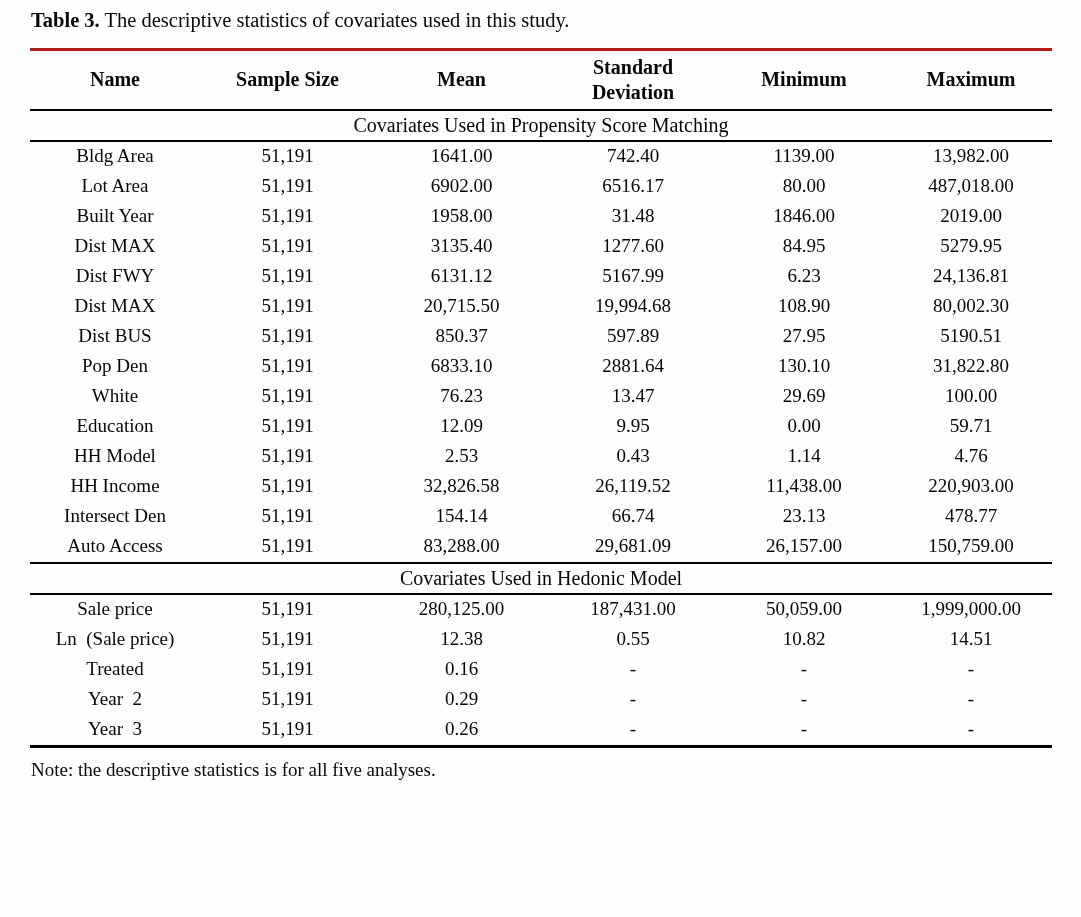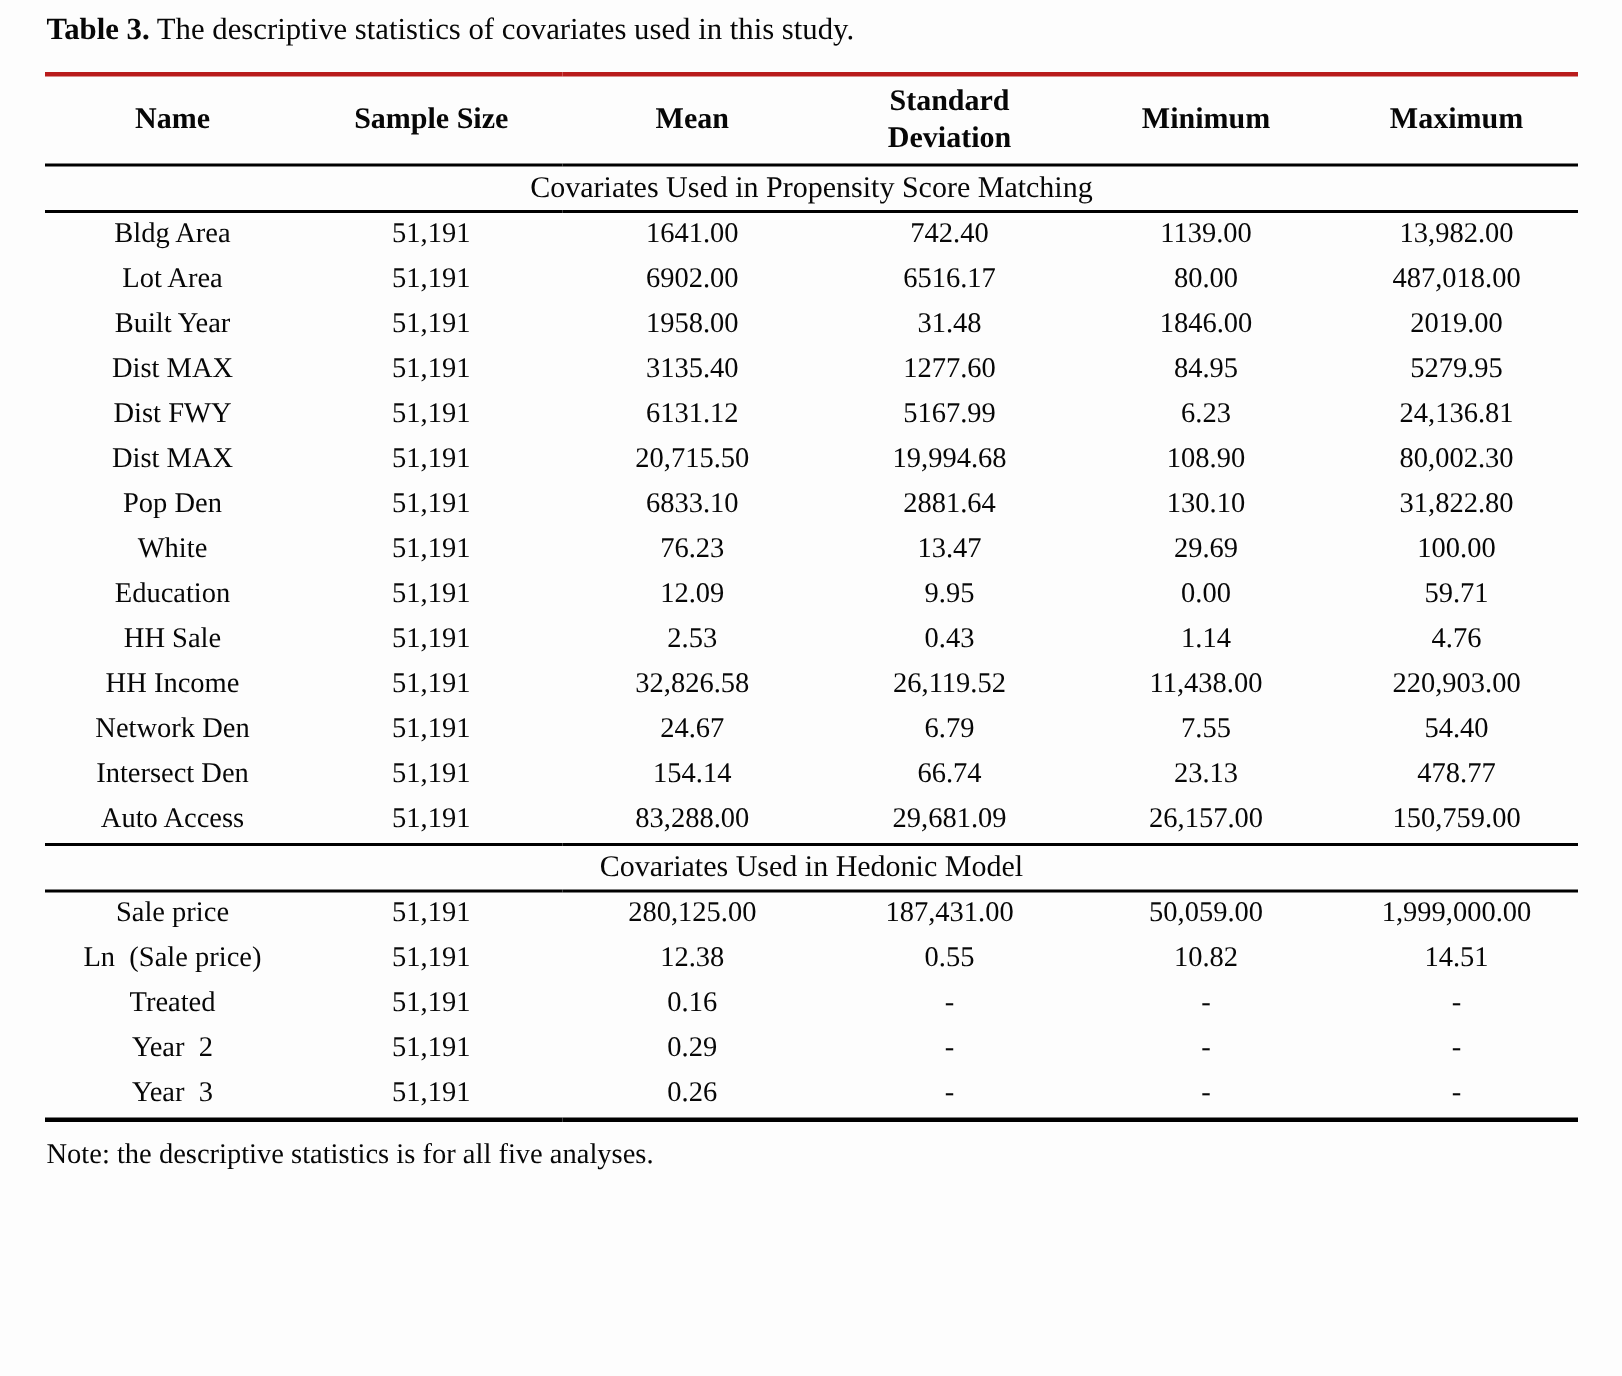--- a/index.html
+++ b/index.html
@@ -135,20 +135,28 @@
         </tr>
         <tr>
           <td>Dist MAX</td>
           <td>51,191</td>
           <td>20,715.50</td>
           <td>19,994.68</td>
           <td>108.90</td>
           <td>80,002.30</td>
         </tr>
         <tr>
+          <td>Dist BUS</td>
+          <td>51,191</td>
+          <td>850.37</td>
+          <td>597.89</td>
+          <td>27.95</td>
+          <td>5190.51</td>
+        </tr>
+        <tr>
           <td>Pop Den</td>
           <td>51,191</td>
           <td>6833.10</td>
           <td>2881.64</td>
           <td>130.10</td>
           <td>31,822.80</td>
         </tr>
         <tr>
           <td>White</td>
           <td>51,191</td>
@@ -159,44 +167,36 @@
         </tr>
         <tr>
           <td>Education</td>
           <td>51,191</td>
           <td>12.09</td>
           <td>9.95</td>
           <td>0.00</td>
           <td>59.71</td>
         </tr>
         <tr>
-          <td>HH Sale</td>
+          <td>HH Model</td>
           <td>51,191</td>
           <td>2.53</td>
           <td>0.43</td>
           <td>1.14</td>
           <td>4.76</td>
         </tr>
         <tr>
           <td>HH Income</td>
           <td>51,191</td>
           <td>32,826.58</td>
           <td>26,119.52</td>
           <td>11,438.00</td>
           <td>220,903.00</td>
         </tr>
         <tr>
-          <td>Network Den</td>
-          <td>51,191</td>
-          <td>24.67</td>
-          <td>6.79</td>
-          <td>7.55</td>
-          <td>54.40</td>
-        </tr>
-        <tr>
           <td>Intersect Den</td>
           <td>51,191</td>
           <td>154.14</td>
           <td>66.74</td>
           <td>23.13</td>
           <td>478.77</td>
         </tr>
         <tr>
           <td>Auto Access</td>
           <td>51,191</td>

